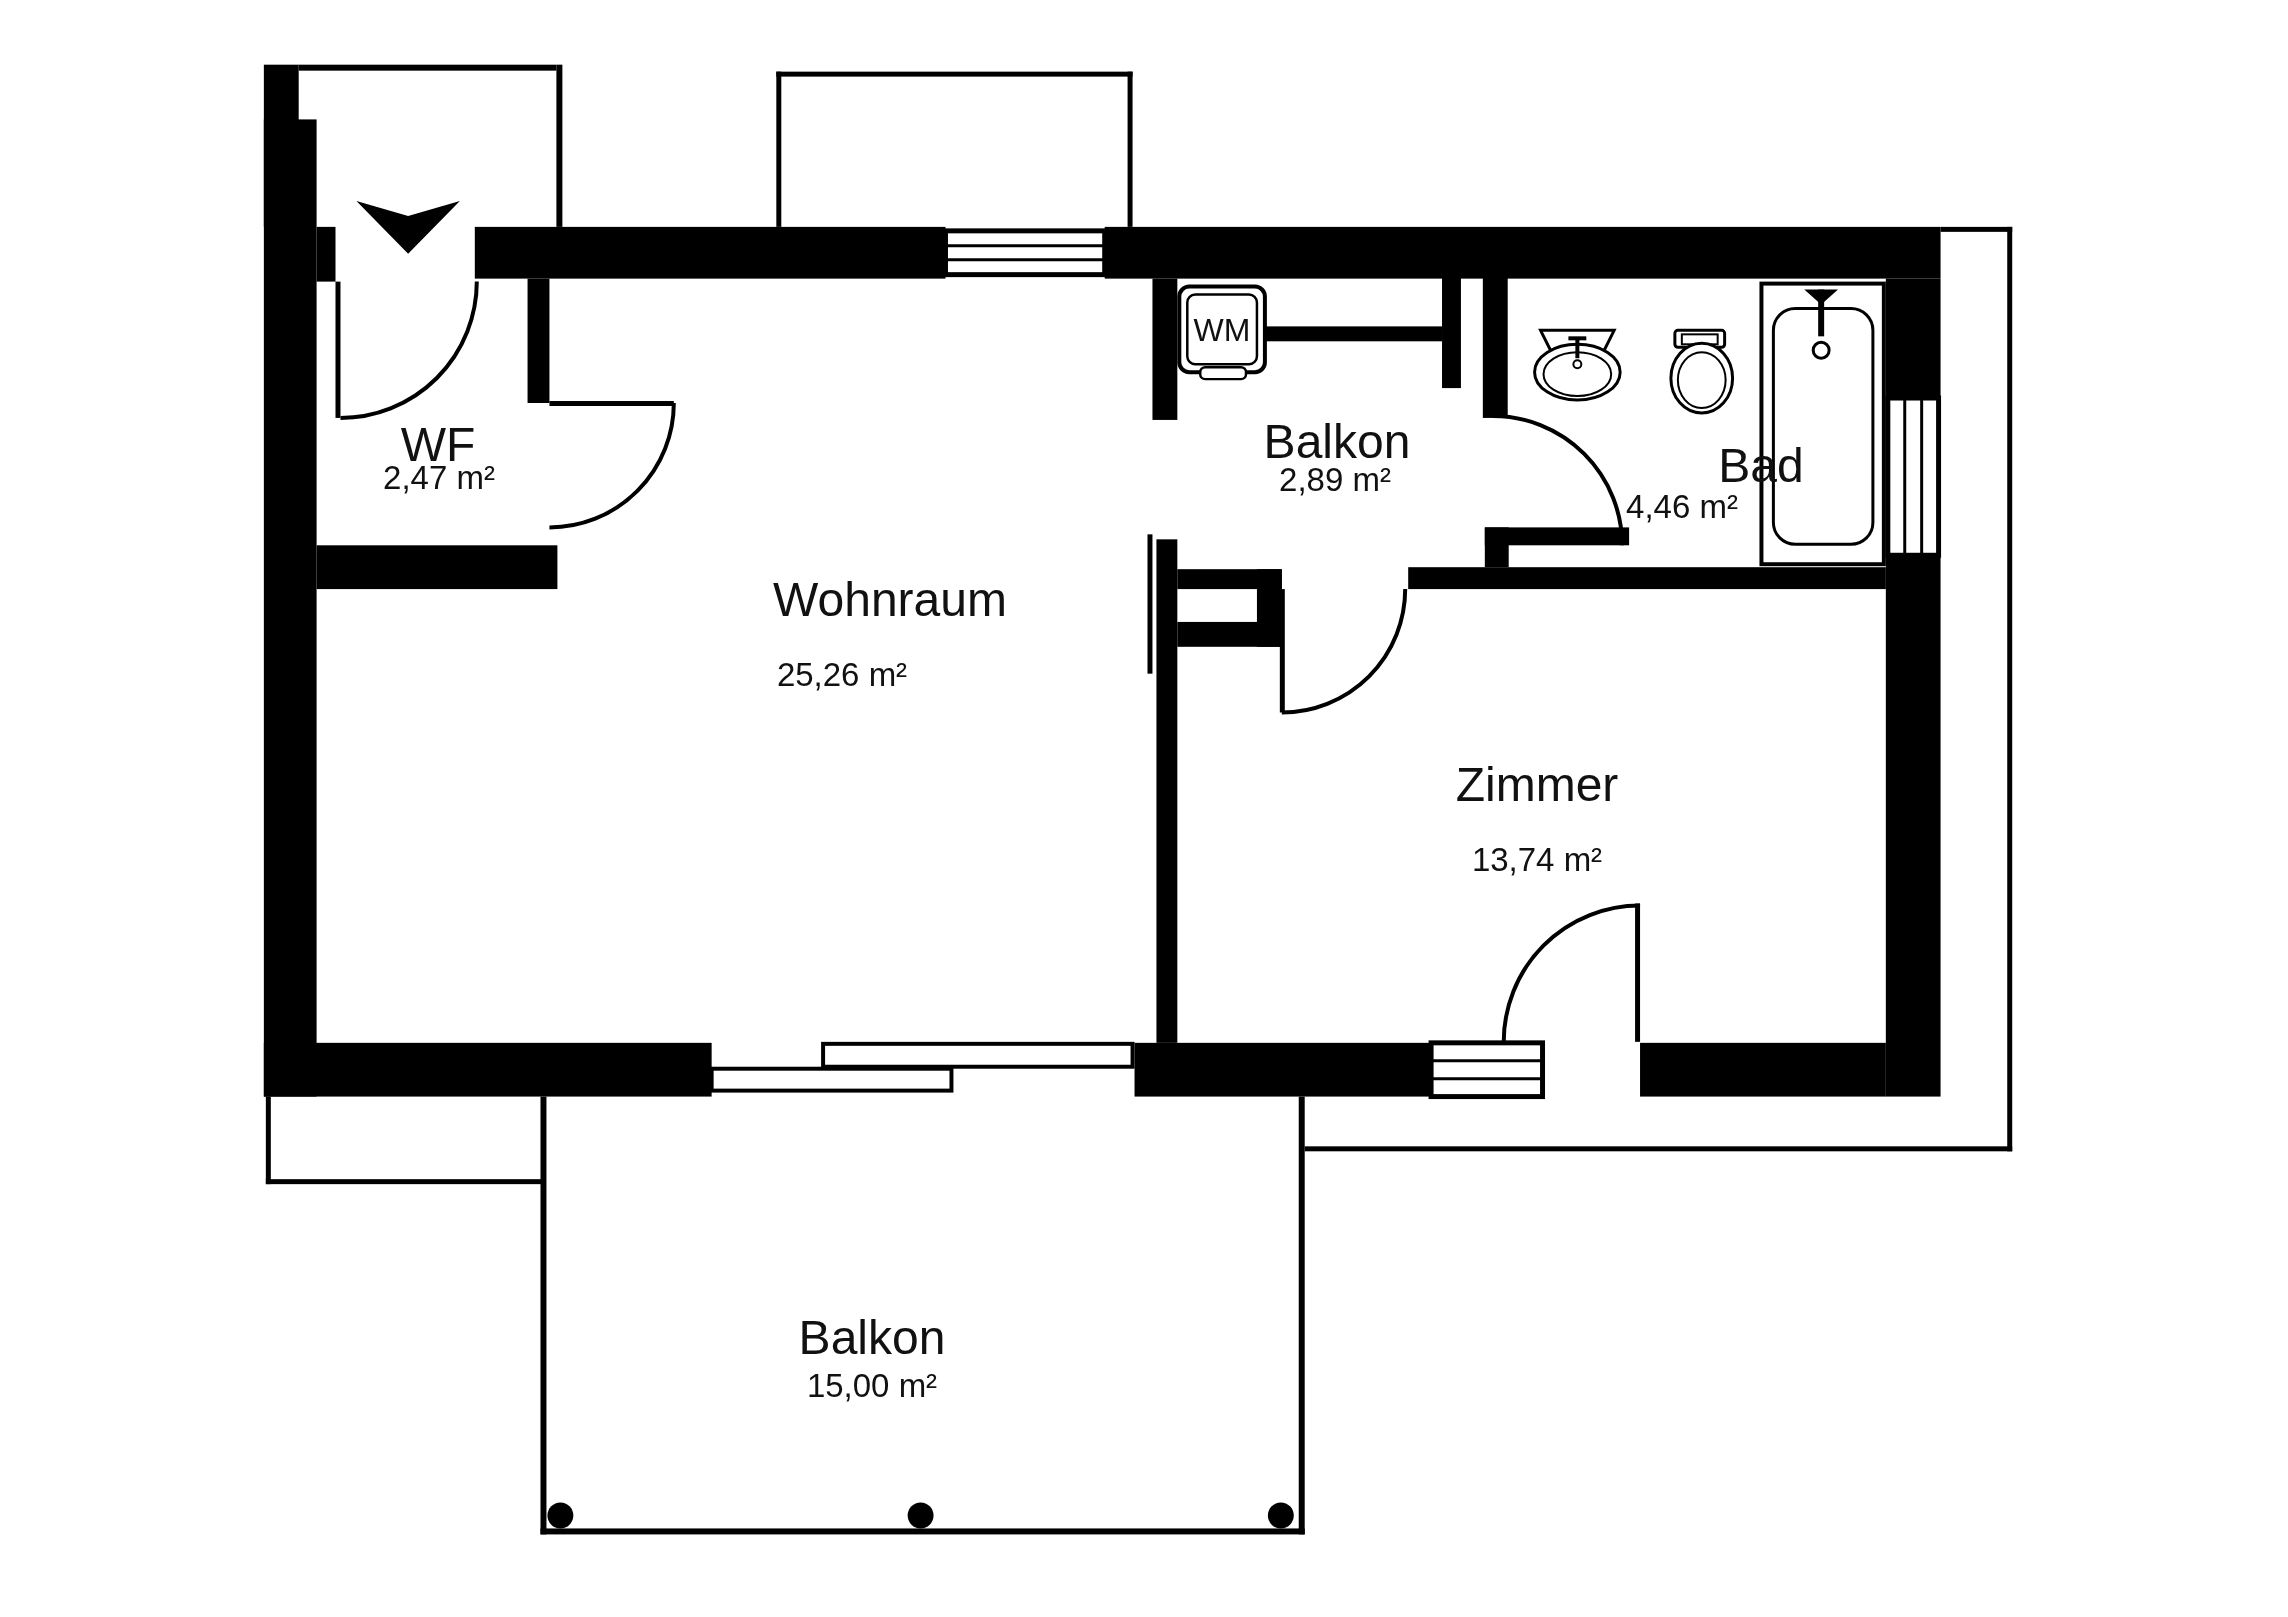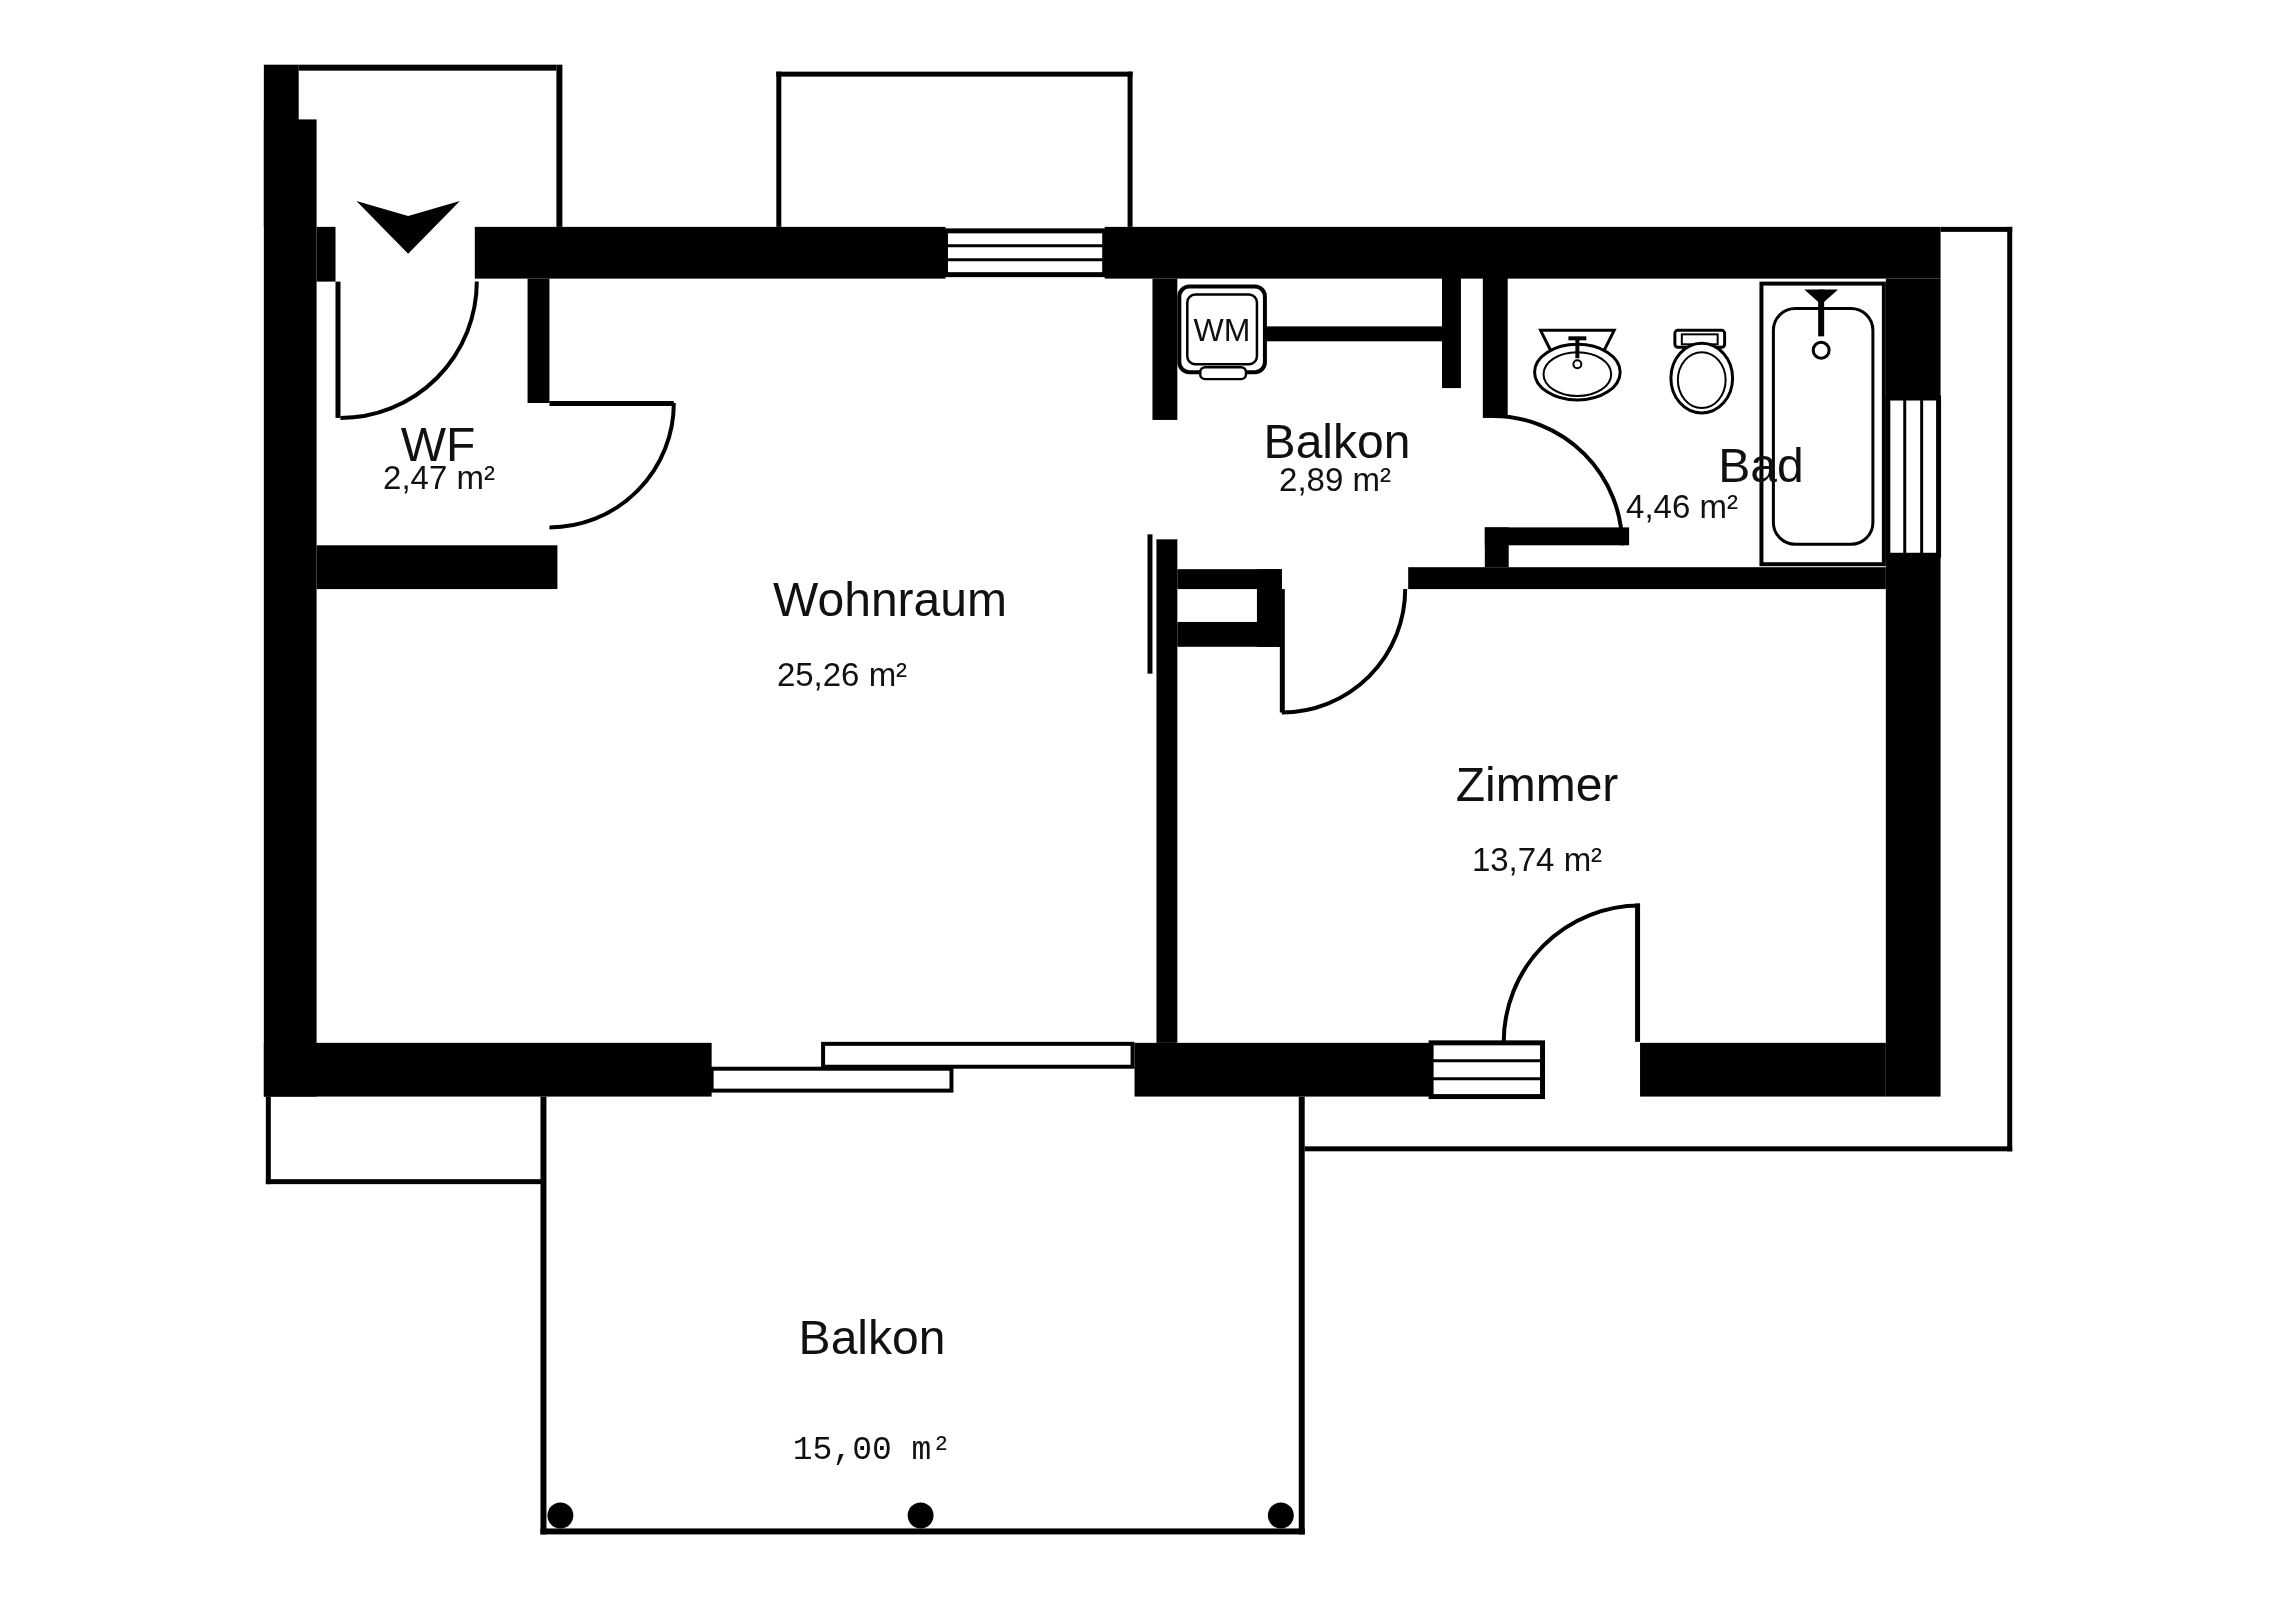--- a/index.html
+++ b/index.html
@@ -167,18 +167,18 @@
   <div class="lbl room-name" style="left:1337px;top:442px;">Balkon</div>
   <div class="lbl room-area" style="left:1335px;top:479px;">2,89 m²</div>
 
   <div class="lbl room-name" style="left:1761px;top:466px;">Bad</div>
   <div class="lbl room-area" style="left:1682px;top:498px;margin-top:8px;">4,46 m²</div>
 
   <div class="lbl room-name" style="left:1537px;top:785px;">Zimmer</div>
   <div class="lbl room-area" style="left:1537px;top:851px;margin-top:8px;">13,74 m²</div>
 
   <div class="lbl room-name" style="left:872px;top:1338px;">Balkon</div>
-  <div class="lbl room-area" style="left:872px;top:1450px;font-family:Liberation Mono, monospace;">15,00 m²</div>
+  <div class="lbl room-area" style="left:872px;top:1385px;">15,00 m²</div>
 
   <div class="lbl wm-label" style="left:1222px;top:330px;">WM</div>
 
 </div>
 
 
 </body></html>

